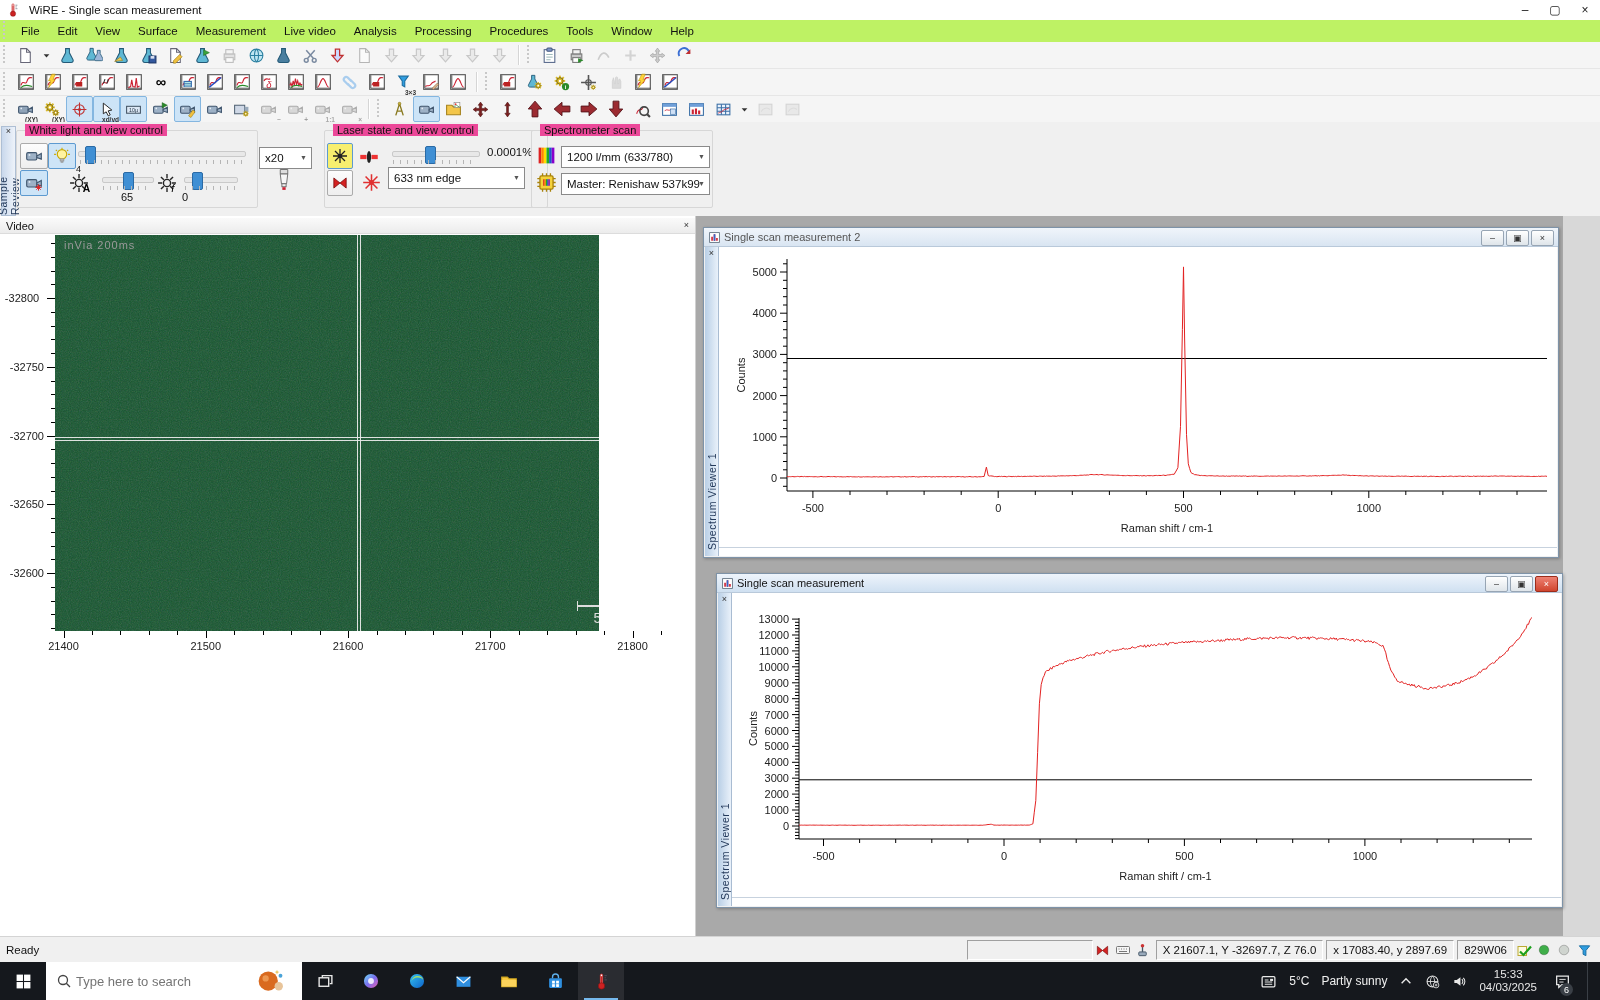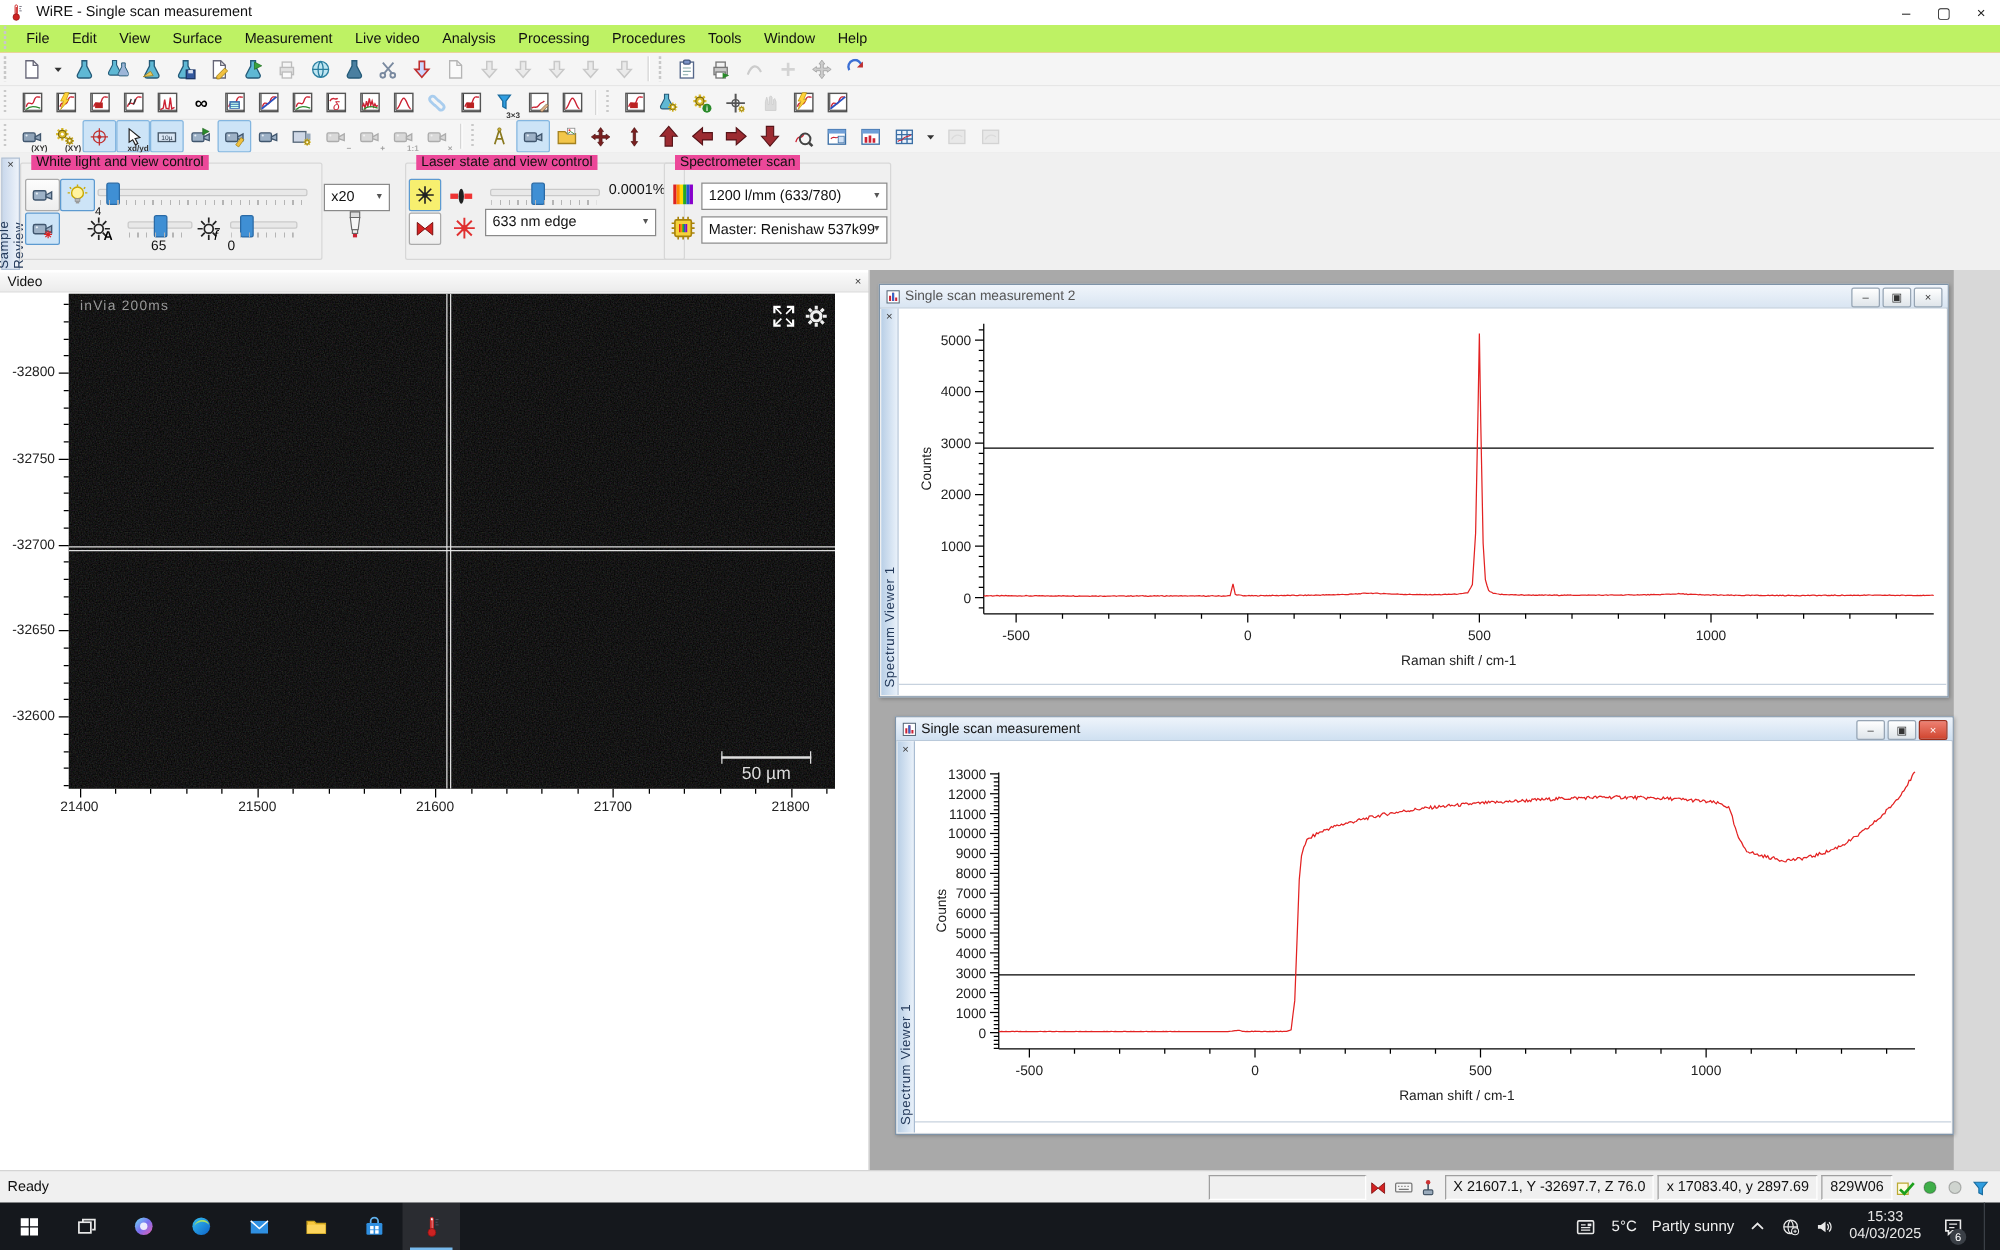--- a/index.html
+++ b/index.html
@@ -35,21 +35,21 @@
   .thumb{position:absolute;top:-6px;width:9px;height:16px;background:#3f8fd4;border:1px solid #2a6aa5;border-radius:2px}
   .ticksrow{position:absolute;height:4px;background:repeating-linear-gradient(to right,#b5b5b5 0 1px,transparent 1px 7px)}
   .combo{position:absolute;height:20px;background:#fff;border:1px solid #8a8a8a;display:flex;align-items:center;font-size:11.5px;padding-left:5px}
   .combo .arr{position:absolute;right:4px;top:6px;font-size:7px;color:#555}
   .vstrip{position:absolute;background:linear-gradient(to right,#c9d8ec,#eef3fa);border:1px solid #aebfd4;display:flex;flex-direction:column;align-items:center}
   .vtext{writing-mode:vertical-rl;transform:rotate(180deg);font-size:10.5px;color:#23395a;letter-spacing:.5px}
   .xbox{font-size:9px;color:#333;line-height:9px;cursor:default}
   
   #videopanel{left:0;top:216px;width:695px;height:720px;background:#fff}
   #vidcap{position:absolute;left:0;top:2px;width:695px;height:15px;background:linear-gradient(#fafafa,#ececec);border-bottom:1px solid #dcdcdc;display:flex;align-items:center;font-size:11px}
-  #vidblack{position:absolute;left:55px;top:19px;width:613px;height:396px;background:#000000;overflow:hidden}
+  #vidblack{position:absolute;left:55px;top:19px;width:544px;height:396px;background:#14532d;overflow:hidden}
   .xh{position:absolute;background:#e9e9e9;opacity:.95}
   .vticklabel{position:absolute;font-size:11px;color:#222}
   .vtick{position:absolute;background:#000}
   
   #mdi{left:695px;top:216px;width:868px;height:720px;background:#a9a9a9;border-left:1px solid #d0d0d0}
   #mdiright{left:1563px;top:216px;width:37px;height:720px;background:#d8d8d8}
   .childwin{position:absolute;background:#f0f0f0;border:1px solid #7e93a8;box-shadow:1px 1px 3px rgba(0,0,0,.25)}
   .cwtitle{height:18px;background:linear-gradient(#f0f5fb,#d9e5f2);display:flex;align-items:center;font-size:11px;border-bottom:1px solid #b9c9da}
   .cwbtn{width:21px;height:14px;border:1px solid #97a5b4;background:linear-gradient(#fff,#dfe5ea);display:flex;align-items:center;justify-content:center;font-size:9px;margin-left:2px;border-radius:2px;color:#333}
   .cwbtn.red{background:linear-gradient(#ee8173,#d0452f);color:#fff;border-color:#9c2c1a}
@@ -934,21 +934,21 @@
       <div class="vtick" style="left:47px;top:288.3px;width:8px;height:1px"></div>
       <div class="vtick" style="left:51px;top:302.0px;width:4px;height:1px"></div>
       <div class="vtick" style="left:51px;top:315.8px;width:4px;height:1px"></div>
       <div class="vtick" style="left:51px;top:329.5px;width:4px;height:1px"></div>
       <div class="vtick" style="left:51px;top:343.3px;width:4px;height:1px"></div>
       <div class="vtick" style="left:47px;top:357.0px;width:8px;height:1px"></div>
       <div class="vtick" style="left:51px;top:370.8px;width:4px;height:1px"></div>
       <div class="vtick" style="left:51px;top:384.5px;width:4px;height:1px"></div>
       <div class="vtick" style="left:51px;top:398.3px;width:4px;height:1px"></div>
       <div class="vtick" style="left:51px;top:412.0px;width:4px;height:1px"></div>
-      <div class="vticklabel" style="left:0px;top:76.0px;width:44px;text-align:right">-32800</div>
+      <div class="vticklabel" style="left:0px;top:76.0px;width:44px;text-align:center">-32800</div>
       <div class="vticklabel" style="left:0px;top:144.8px;width:44px;text-align:right">-32750</div>
       <div class="vticklabel" style="left:0px;top:213.5px;width:44px;text-align:right">-32700</div>
       <div class="vticklabel" style="left:0px;top:282.3px;width:44px;text-align:right">-32650</div>
       <div class="vticklabel" style="left:0px;top:351.0px;width:44px;text-align:right">-32600</div>
     </div>
   <div id="vidblack">
     <svg width="613" height="396" style="position:absolute;left:0;top:0">
       <filter id="vidnoise">
           <feTurbulence type="fractalNoise" baseFrequency="0.9" numOctaves="2" seed="7"></feTurbulence>
         </filter>
@@ -1276,20 +1276,38 @@
         <svg width="17" height="17" viewBox="0 0 16 16">
           <g fill="#fff">
             <rect x="1.5" y="1.5" width="6" height="6"></rect>
             <rect x="8.5" y="1.5" width="6" height="6"></rect>
             <rect x="1.5" y="8.5" width="6" height="6"></rect>
             <rect x="8.5" y="8.5" width="6" height="6"></rect>
           </g>
         </svg>
       </span>
     </div>
+  <div id="searchbox">
+    <span class="sic" style="margin-left:8px">
+        <svg width="16" height="16" viewBox="0 0 16 16">
+          <circle cx="7" cy="7" r="4.5" fill="none" stroke="#444" stroke-width="1.3"></circle>
+          <path d="M10.3 10.3L14 14" stroke="#444" stroke-width="1.3"></path>
+        </svg>
+      </span>
+    <input placeholder="Type here to search" style="">
+    <span style="position:absolute;right:18px;top:5px">
+        <svg width="28" height="28" viewBox="0 0 16 16">
+          <circle cx="7" cy="8" r="5.5" fill="#d96a1f"></circle>
+          <circle cx="5.5" cy="6.5" r="1.8" fill="#f0a05a" opacity=".85"></circle>
+          <circle cx="13" cy="11" r="2.4" fill="#e8c49a"></circle>
+          <circle cx="14" cy="5" r="1.1" fill="#4aa3d8"></circle>
+          <path d="M12 1.5l.4 1 1 .4-1 .4-.4 1-.4-1-1-.4 1-.4z" fill="#e8c45a"></path>
+        </svg>
+      </span>
+  </div>
   <div class="tkbtn">
       <span>
         <svg width="17" height="17" viewBox="0 0 16 16">
           <rect x="2" y="4.5" width="9" height="8" fill="none" stroke="#e8e8e8" stroke-width="1.3"></rect>
           <path d="M5 4.5V2.5h9v7.5h-2" fill="none" stroke="#e8e8e8" stroke-width="1.3"></path>
         </svg>
       </span>
     </div>
   <div class="tkbtn">
       <span>

